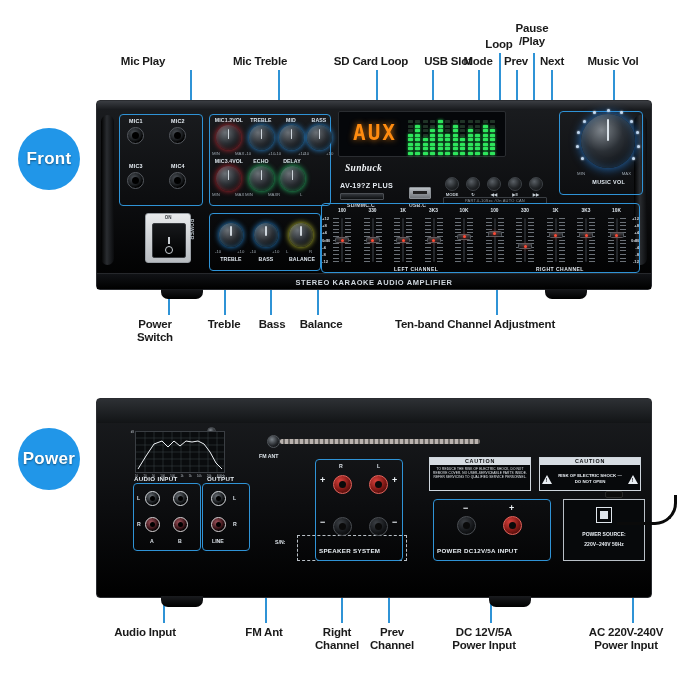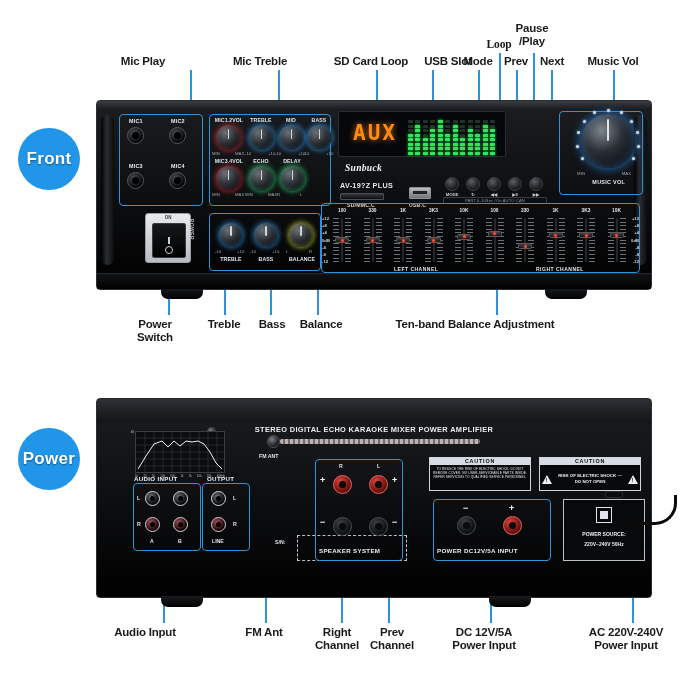--- a/index.html
+++ b/index.html
@@ -426,21 +426,21 @@
 
 <div class="callout" style="left:333px; top:55px; width:76px;">SD Card Loop</div>
 <div class="leader" style="left:376px; top:70px; height:125px;"></div>
 
 <div class="callout" style="left:420px; top:55px; width:56px;">USB Slot</div>
 <div class="leader" style="left:432px; top:70px; height:115px;"></div>
 
 <div class="callout" style="left:459px; top:55px; width:38px;">Mode</div>
 <div class="leader" style="left:478px; top:70px; height:100px;"></div>
 
-<div class="callout" style="left:481px; top:38px; width:36px;font-family:Liberation Serif, serif;">Loop</div>
+<div class="callout" style="left:481px; top:38px; width:36px;">Loop</div>
 <div class="leader" style="left:499px; top:53px; height:117px;"></div>
 
 <div class="callout" style="left:497px; top:55px; width:38px;">Prev</div>
 <div class="leader" style="left:516px; top:70px; height:100px;"></div>
 
 <div class="callout" style="left:511px; top:22px; width:42px;">Pause
 /Play</div>
 <div class="leader" style="left:533px; top:53px; height:117px;"></div>
 
 <div class="callout" style="left:533px; top:55px; width:38px;">Next</div>
@@ -455,21 +455,21 @@
 
 <div class="callout" style="left:198px; top:318px; width:52px;">Treble</div>
 <div class="leader" style="left:224px; top:290px; height:25px;"></div>
 
 <div class="callout" style="left:248px; top:318px; width:48px;">Bass</div>
 <div class="leader" style="left:270px; top:290px; height:25px;"></div>
 
 <div class="callout" style="left:291px; top:318px; width:60px;">Balance</div>
 <div class="leader" style="left:317px; top:290px; height:25px;"></div>
 
-<div class="callout" style="left:385px; top:318px; width:180px;">Ten-band Balance Adjustment</div>
+<div class="callout" style="left:385px; top:318px; width:180px;">Ten-band Channel Adjustment</div>
 <div class="leader" style="left:496px; top:290px; height:25px;"></div>
 
 <div class="unit" id="front-unit">
   <div class="top-bevel"></div>
   <div class="side-handle handle-l"></div>
   <div class="side-handle handle-r"></div>
   <div class="foot" style="left:64px;"></div>
   <div class="foot" style="right:64px;"></div>
 
   <div class="grp" style="left:22px; top:13px; width:84px; height:92px;"></div>
@@ -1053,20 +1053,21 @@
       <div class="eq-scale" style="right: -2px; top: 25.4px;">+4</div>
       <div class="eq-scale" style="right: -2px; top: 32.6px;">0dB</div>
       <div class="eq-scale" style="right: -2px; top: 39.8px;">-4</div>
       <div class="eq-scale" style="right: -2px; top: 47px;">-8</div>
       <div class="eq-scale" style="right: -2px; top: 54.2px;">-12</div>
       <div class="eq-chan" style="left: 70px;">LEFT CHANNEL</div>
       <div class="eq-chan" style="left: 212px;">RIGHT CHANNEL</div>
     </div>
 
   <div class="bottom-bar"></div>
+  <div class="amp-title">STEREO KARAOKE AUDIO AMPLIFIER</div>
 </div>
 
 <div class="callout" style="left:100px; top:626px; width:90px;">Audio Input</div>
 <div class="leader" style="left:163px; top:598px; height:25px;"></div>
 
 <div class="callout" style="left:234px; top:626px; width:60px;">FM Ant</div>
 <div class="leader" style="left:265px; top:598px; height:25px;"></div>
 
 <div class="callout" style="left:308px; top:626px; width:58px;">Right
 Channel</div>
@@ -1080,21 +1081,20 @@
 Power Input</div>
 <div class="leader" style="left:490px; top:598px; height:25px;"></div>
 
 <div class="callout" style="left:576px; top:626px; width:100px;">AC 220V-240V
 Power Input</div>
 <div class="leader" style="left:632px; top:598px; height:25px;"></div>
 
 <div class="unit" id="back-unit">
   <div class="back-top-bevel"></div>
   <div class="screw" style="left:110px; top:28px;"></div>
-  <div class="back-title">STEREO DIGITAL ECHO KARAOKE MIXER POWER AMPLIFIER</div>
 
   <div id="freq-graph">
     <svg width="88" height="40" viewBox="0 0 88 40">
       <g stroke="#3f454b" stroke-width="0.5">
         <line x1="0" y1="6" x2="88" y2="6"></line>
           <line x1="0" y1="13" x2="88" y2="13"></line>
         <line x1="0" y1="20" x2="88" y2="20"></line>
           <line x1="0" y1="27" x2="88" y2="27"></line>
         <line x1="0" y1="34" x2="88" y2="34"></line>
         <line x1="9" y1="0" x2="9" y2="40"></line>

